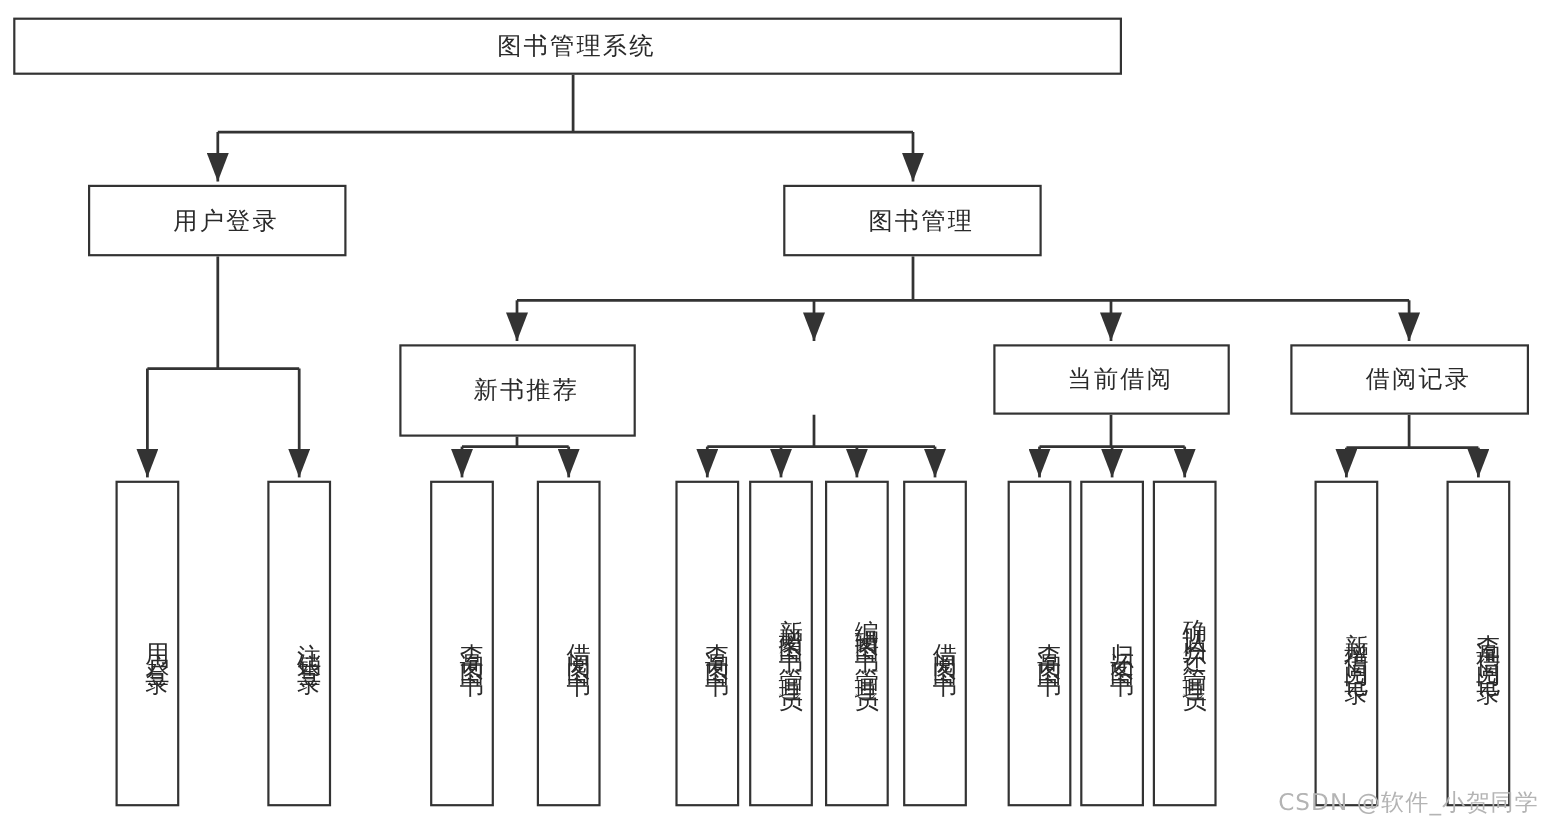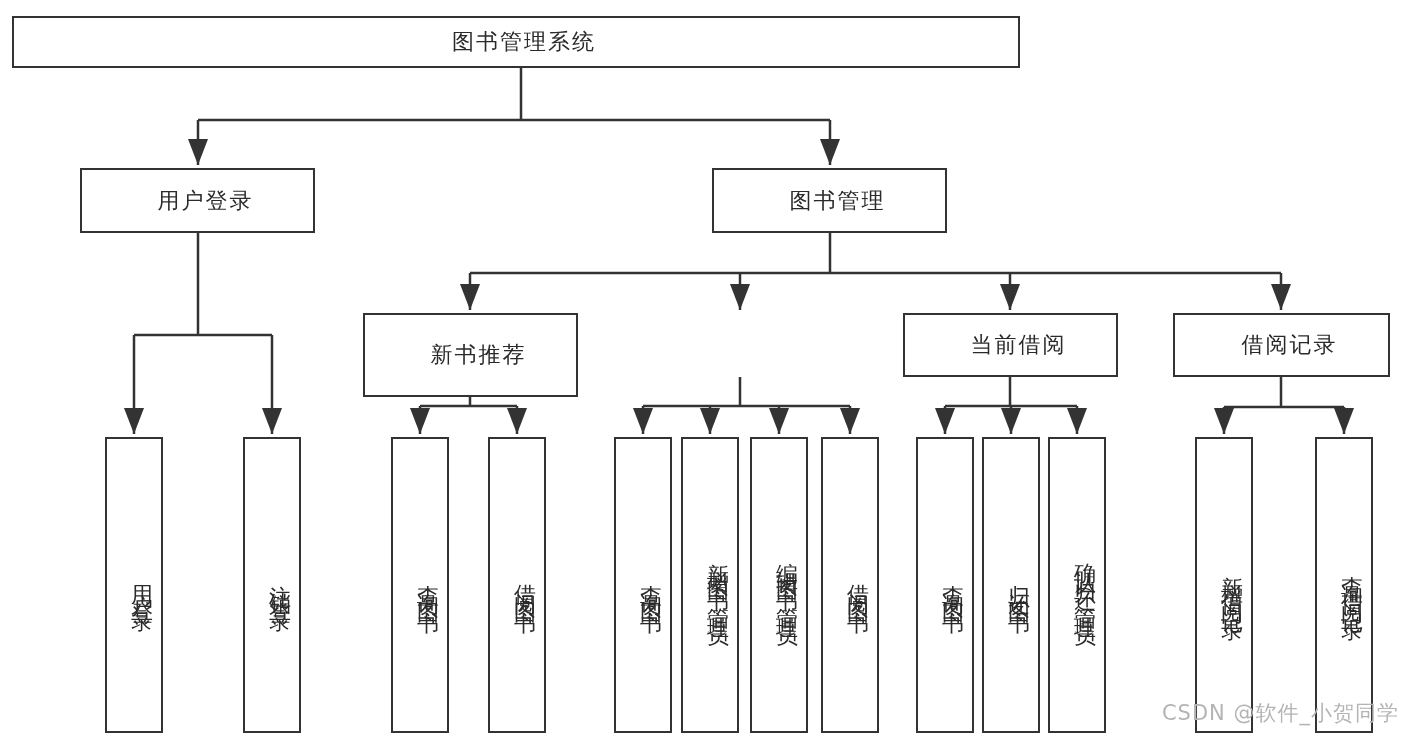--- a/index.html
+++ b/index.html
@@ -35,21 +35,21 @@
   }
   .vnode {
     writing-mode: vertical-rl;
     font-size: 22px;
     letter-spacing: 9px;
     line-height: 1.0;
   }
   .watermark {
     position: absolute;
     right: 6px;
-    bottom: 20px;
+    bottom: 4px;
     color: #b4b4b4;
     font-size: 21px;
     letter-spacing: 1px;
     white-space: nowrap;
     z-index: 5;
   }
   .ln { stroke: #333333; stroke-width: 2.5; fill: none; }
 </style>
 </head>
 <body>

